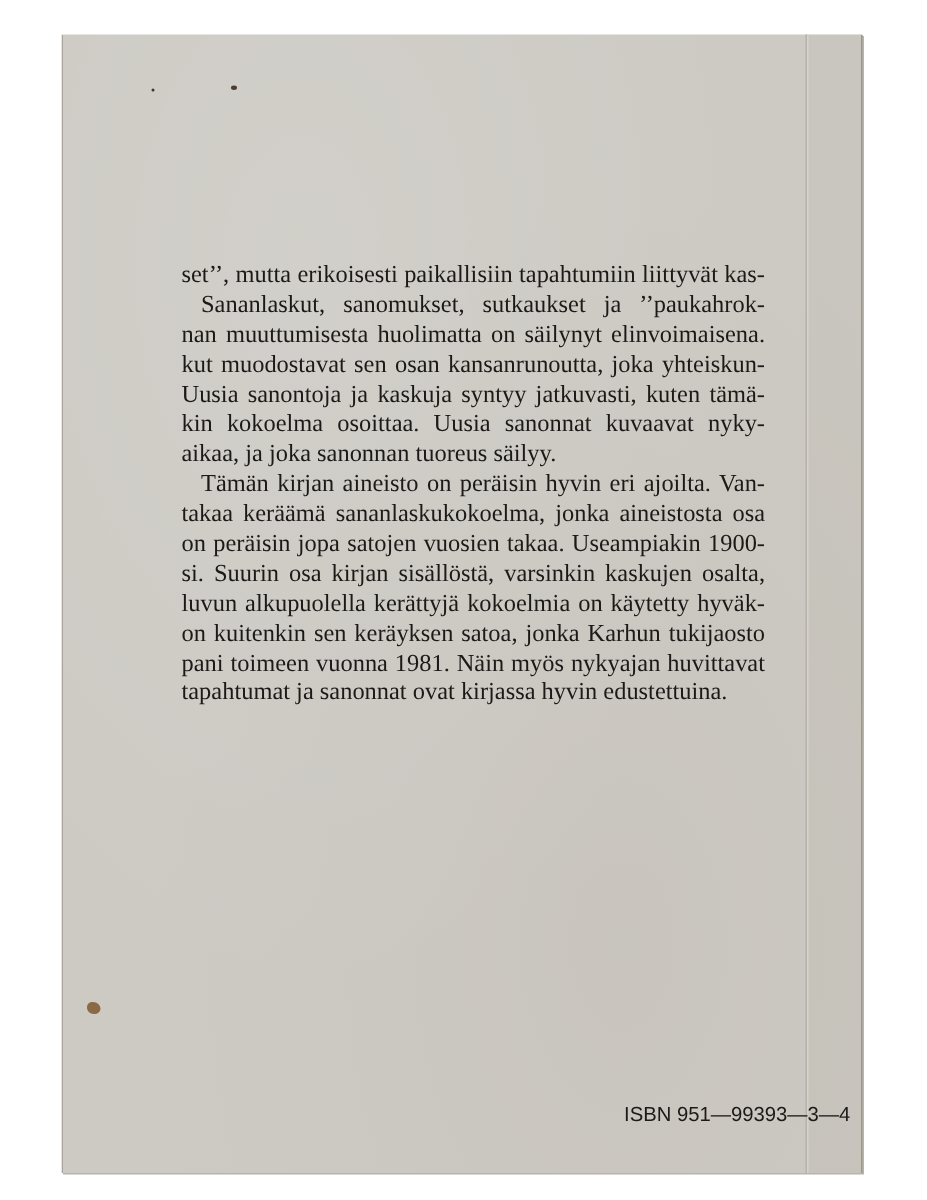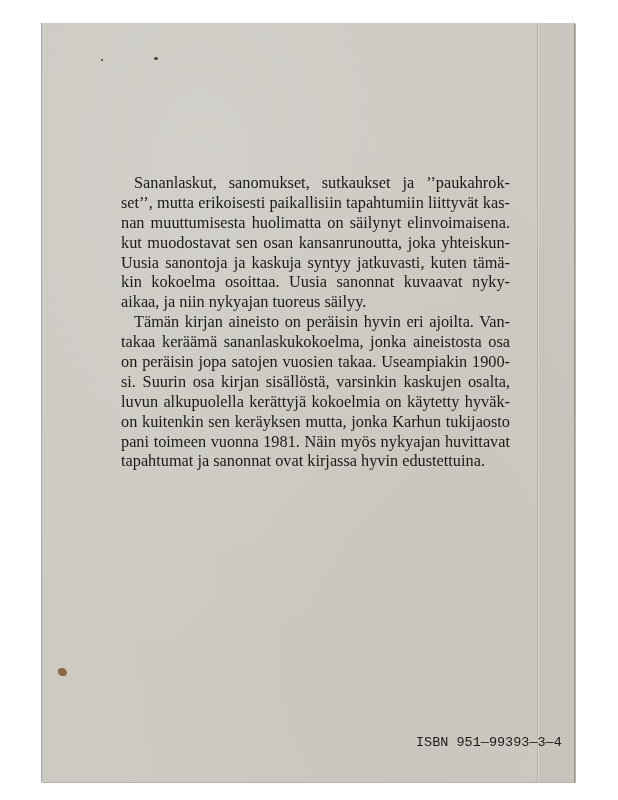--- a/index.html
+++ b/index.html
@@ -69,52 +69,52 @@
     .line.last {
       text-align-last: left;
     }
     .line.indent {
       padding-left: 13px;
     }
     .isbn {
       position: absolute;
       left: 375px;
       top: 712px;
-      font-family: Liberation Mono, monospace;
+      font-family: Liberation Sans, sans-serif;
       font-size: 13.5px;
       color: #1c1a18;
       white-space: nowrap;
     }
   </style>
 </head>
 <body>
 
 <div class="page">
   <div class="right-strip"></div>
   <div class="crease"></div>
   <span class="speck speck-1"></span>
   <span class="speck speck-2"></span>
   <span class="speck stain"></span>
 
   <div class="body-text">
     <div>
+      <span class="line">set’’, mutta erikoisesti paikallisiin tapahtumiin liittyvät kas-</span>
       <span class="line indent">Sananlaskut, sanomukset, sutkaukset ja ’’paukahrok-</span>
-      <span class="line">set’’, mutta erikoisesti paikallisiin tapahtumiin liittyvät kas-</span>
       <span class="line">nan muuttumisesta huolimatta on säilynyt elinvoimaisena.</span>
       <span class="line">kut muodostavat sen osan kansanrunoutta, joka yhteiskun-</span>
       <span class="line">Uusia sanontoja ja kaskuja syntyy jatkuvasti, kuten tämä-</span>
       <span class="line">kin kokoelma osoittaa. Uusia sanonnat kuvaavat nyky-</span>
-      <span class="line last">aikaa, ja niin nykyajan tuoreus säilyy.</span>
+      <span class="line last">aikaa, ja joka sanonnan tuoreus säilyy.</span>
     </div>
     <div>
       <span class="line indent">Tämän kirjan aineisto on peräisin hyvin eri ajoilta. Van-</span>
       <span class="line">takaa keräämä sananlaskukokoelma, jonka aineistosta osa</span>
       <span class="line">on peräisin jopa satojen vuosien takaa. Useampiakin 1900-</span>
       <span class="line">si. Suurin osa kirjan sisällöstä, varsinkin kaskujen osalta,</span>
       <span class="line">luvun alkupuolella kerättyjä kokoelmia on käytetty hyväk-</span>
-      <span class="line">on kuitenkin sen keräyksen mutta, jonka Karhun tukijaosto</span>
+      <span class="line">on kuitenkin sen keräyksen satoa, jonka Karhun tukijaosto</span>
       <span class="line">pani toimeen vuonna 1981. Näin myös nykyajan huvittavat</span>
       <span class="line last">tapahtumat ja sanonnat ovat kirjassa hyvin edustettuina.</span>
     </div>
   </div>
 
   <div class="isbn">ISBN 951—99393—3—4</div>
 </div>
 
 </body></html>

